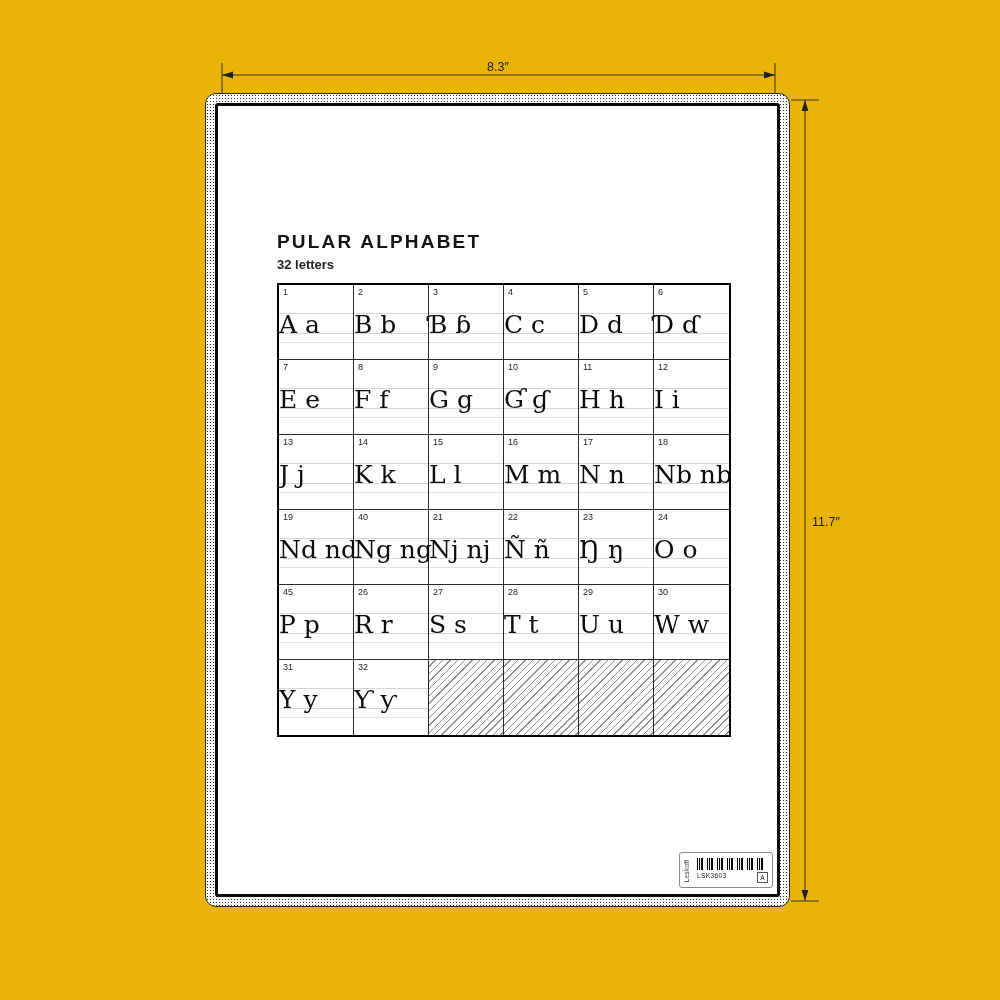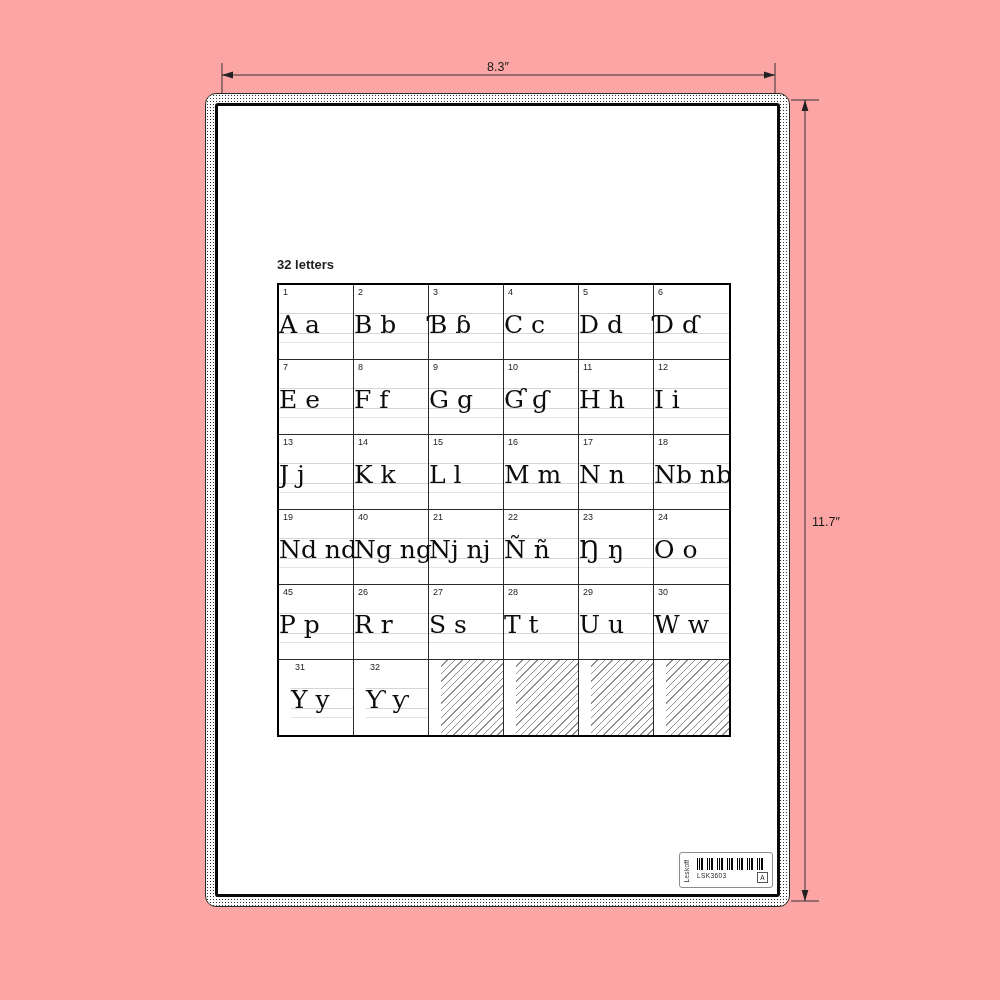--- a/index.html
+++ b/index.html
@@ -1,17 +1,17 @@
 <!DOCTYPE html>
 <html><head>
 <meta charset="utf-8">
 <style>
   html,body { margin:0; padding:0; background:#ffffff; }
   .canvas {
-    position:relative; width:1000px; height:1000px; background:#fca5a5;
+    position:relative; width:1000px; height:1000px; background:#eab308;
     font-family:"Liberation Sans", sans-serif; color:#111; overflow:hidden;
   }
 
   
   .dims { position:absolute; left:0; top:0; pointer-events:none; }
   .dim-label { position:absolute; font-size:12.5px; color:#1a1a1a; }
   .dim-label.width { left:438px; top:60px; width:120px; text-align:center; }
   .dim-label.height { left:812px; top:515px; }
 
   
@@ -40,21 +40,21 @@
   .grid {
     position:absolute; left:59px; top:177px;
     display:grid; grid-template-columns:repeat(6, 75px); grid-auto-rows:75px;
     border:2px solid #000; background:#fff;
   }
   .cell {
     position:relative; box-sizing:border-box;
     border-right:1px solid #2a2a2a; border-bottom:1px solid #2a2a2a;
   }
   .cell:nth-child(6n) { border-right:none; }
-  .cell:nth-child(n+31) { border-bottom:none;margin-left:12px; }
+  .cell:nth-child(n+31) { border-bottom:none; }
   .cell.lettered {
     background-image:
       linear-gradient(#d6d6d6,#d6d6d6),
       linear-gradient(#d6d6d6,#d6d6d6),
       linear-gradient(#e3e3e3,#e3e3e3);
     background-size:100% 1px;
     background-position:0 28px, 0 48px, 0 57px;
     background-repeat:no-repeat;
   }
   .cell-num {
@@ -117,20 +117,21 @@
     <polygon points="805,100 801.6,111 808.4,111" fill="#222"></polygon>
     <polygon points="805,901 801.6,890 808.4,890" fill="#222"></polygon>
   </svg>
 
   <div class="dim-label width">8.3″</div>
   <div class="dim-label height">11.7″</div>
 
   <div class="poster">
     <div class="poster-inner">
 
+      <h1 class="poster-title">PULAR ALPHABET</h1>
       <p class="poster-subtitle">32 letters</p>
 
       <div class="grid">
           <div class="cell lettered">
             <span class="cell-num">1</span>
             <span class="cell-letters">A a</span>
           </div>
           <div class="cell lettered">
             <span class="cell-num">2</span>
             <span class="cell-letters">B b</span>

